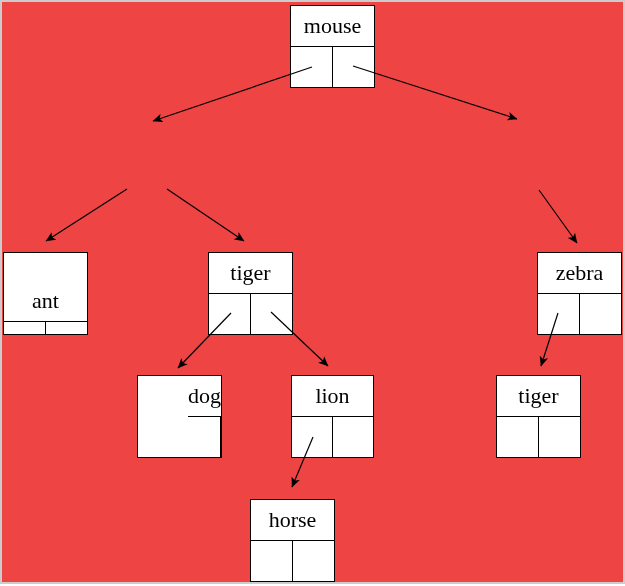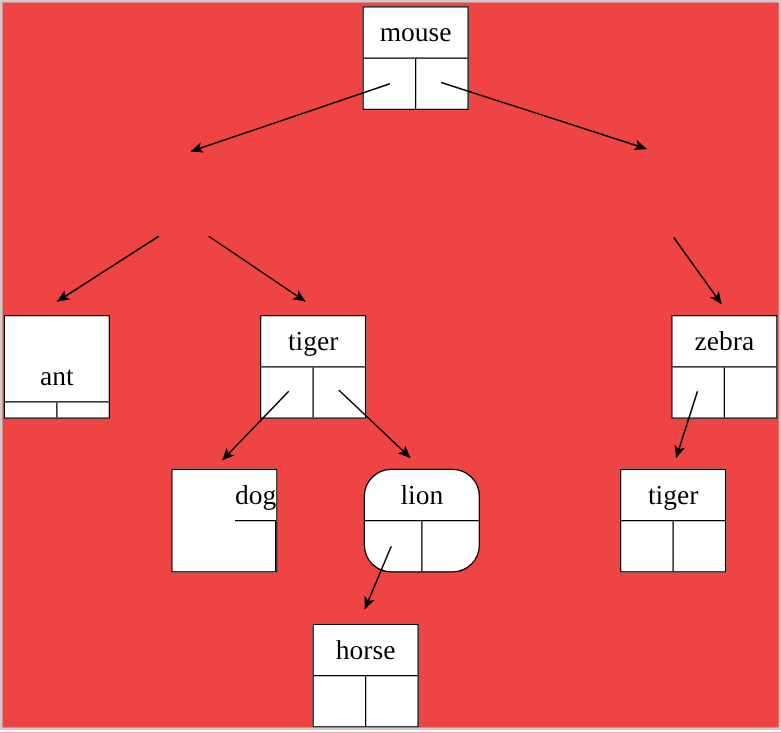--- a/index.html
+++ b/index.html
@@ -85,21 +85,21 @@
           <div class="cell right"></div>
         </div>
       </div>
       <div class="node" style="left: 135px; top: 373px; width: 85px; height: 83px; align-items: flex-end;">
         <div class="node-label" style="height: 41px;">dog</div>
         <div class="node-cells">
           <div class="cell left"></div>
           <div class="cell right"></div>
         </div>
       </div>
-      <div class="node" style="left: 289px; top: 373px; width: 93px; height: 83px; border-radius: 22px;">
+      <div class="node" style="left: 289px; top: 373px; width: 83px; height: 83px;">
         <div class="node-label" style="height: 41px;">lion</div>
         <div class="node-cells">
           <div class="cell left"></div>
           <div class="cell right"></div>
         </div>
       </div>
       <div class="node" style="left: 248px; top: 497px; width: 85px; height: 83px;">
         <div class="node-label" style="height: 41px;">horse</div>
         <div class="node-cells">
           <div class="cell left"></div>

